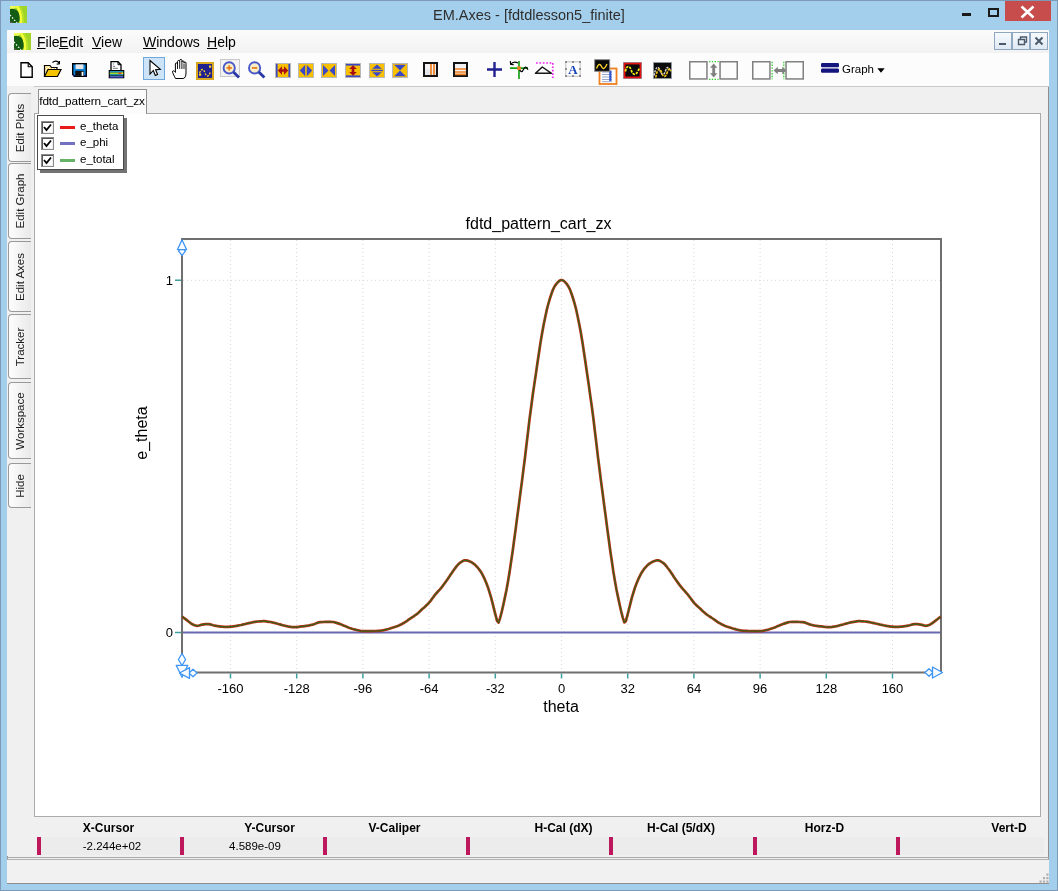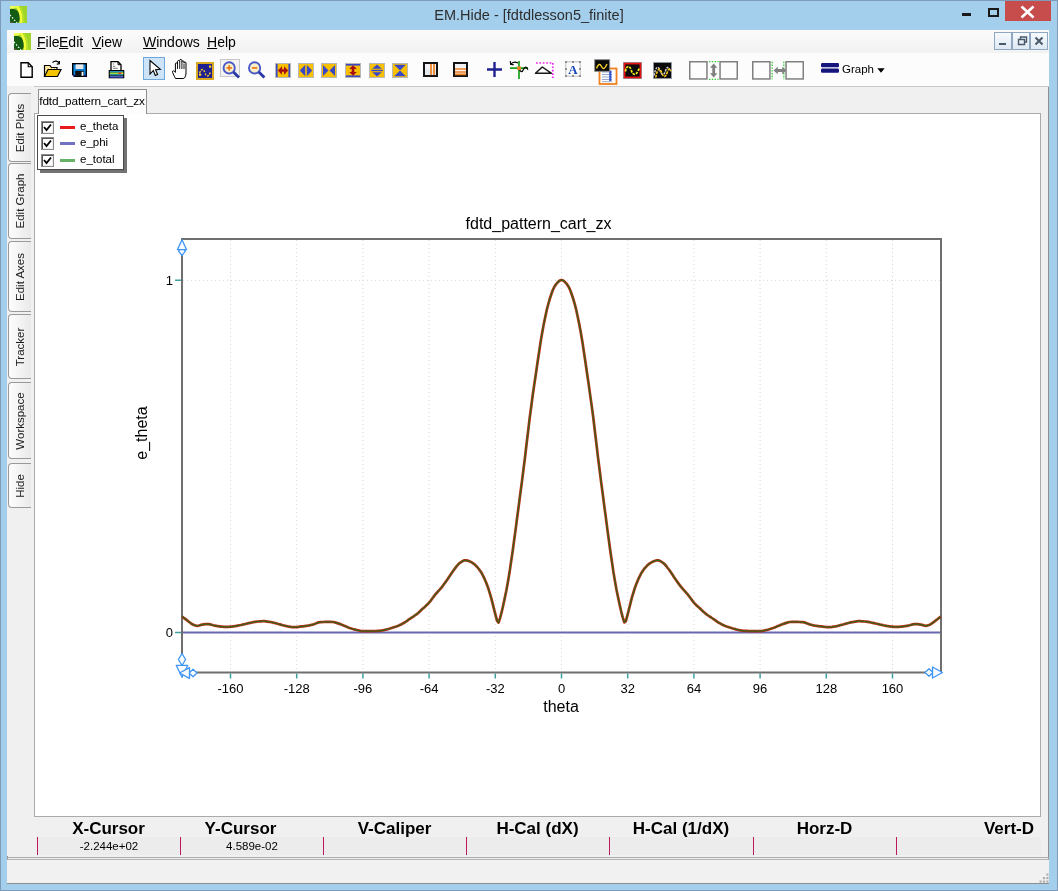--- a/index.html
+++ b/index.html
@@ -30,39 +30,39 @@
   font-size:11.8px;color:#000;text-align:center;line-height:22px;box-sizing:border-box;letter-spacing:-0.1px;}
 #legend{position:absolute;left:37px;top:115px;width:85px;height:53px;background:#fff;
   border:1px solid #4a4a4a;box-shadow:3px 3px 0 0 rgba(80,80,80,.8);}
 .lrow{position:absolute;left:3px;height:16px;}
 .cb{position:absolute;left:0;top:2px;width:11px;height:11px;background:#fff;
   border:1px solid #8a8a8a;box-shadow:inset 1px 1px 0 #555,inset -1px -1px 0 #eee;}
 .cb svg{position:absolute;left:0px;top:0px;}
 .lline{position:absolute;left:19px;top:7px;width:15px;height:3px;}
 .ltxt{position:absolute;left:39px;top:1px;font-size:11.5px;color:#000;}
 #statTable{position:absolute;left:37px;top:817px;width:1005px;height:38px;}
-.th{position:absolute;top:3.5px;height:15px;font-size:17px;font-weight:bold;
+.th{position:absolute;top:3.5px;height:15px;font-size:12px;font-weight:bold;
   color:#000;text-align:center;line-height:15px;}
-.tv{position:absolute;top:19.5px;height:18.5px;background:#ececec;border-left:1px solid #be185d;
+.tv{position:absolute;top:19.5px;height:18.5px;background:#ececec;border-left:4px solid #be185d;
   font-size:11.5px;text-align:center;line-height:18.5px;color:#000;}
 #statusbar{position:absolute;left:7px;top:860px;width:1042px;height:23px;background:#f1f1f1;}
 </style>
 </head>
 <body>
 
 <svg class="abs" style="left:10px;top:6px" width="17" height="17" viewBox="0 0 17 17">
  <rect width="17" height="17" fill="#9fd428"></rect>
  <path d="M0 0 L8 0 Q2 3 0 8 Z" fill="#eeff55"></path>
  <path d="M0 3 Q6 2 9 7 Q12 12 8 17 L0 17 Z" fill="#145c14"></path>
  <path d="M6 -1 Q12 6 11 17" stroke="#f4ff3a" stroke-width="2.6" fill="none"></path>
  <path d="M9 -1 Q14 6 13.5 17" stroke="#b8e428" stroke-width="1.4" fill="none"></path>
  <path d="M0 9 L7 17" stroke="#fff" stroke-width="1.3" stroke-dasharray="1.4 1.8"></path>
  <path d="M0 15 L4 17 L0 17 Z" fill="#5a5444"></path>
 </svg>
-<div id="titletxt">EM.Hide - [fdtdlesson5_finite]</div>
+<div id="titletxt">EM.Axes - [fdtdlesson5_finite]</div>
 <div class="abs" style="left:962px;top:13px;width:9px;height:2.5px;background:#1a1a1a"></div>
 <div class="abs" style="left:987.5px;top:8px;width:7px;height:4.5px;border:2px solid #1a1a1a;border-top-width:2.5px"></div>
 <div id="closebtn"><svg width="46" height="20" viewBox="0 0 46 20">
       <path d="M16.5 5.5 L28.5 16.5 M28.5 5.5 L16.5 16.5" stroke="#fff" stroke-width="2.6"></path>
     </svg></div>
 <div id="inner"></div>
 <div class="abs" style="left:0;top:0;width:1058px;height:891px;border:1px solid #7e9ab8;box-sizing:border-box"></div>
 
 <div id="menubar"></div>
 <svg class="abs" style="left:14px;top:33px" width="17" height="17" viewBox="0 0 17 17">
@@ -357,28 +357,28 @@
           <path d="M2 5 L4.5 8 L9 2.5" fill="none" stroke="#000" stroke-width="1.8"></path>
         </svg>
       </div>
   <div class="lline" style="background:#66b266"></div>
       <div class="ltxt">e_total</div>
     </div>
 </div>
 
 <div id="statTable">
  <div class="th" style="left:0px;width:143px">X-Cursor</div>
- <div class="th" style="left:132px;width:143px">Y-Cursor</div>
+ <div class="th" style="left:161px;width:143px">Y-Cursor</div>
  <div class="th" style="left:286px;width:143px">V-Caliper</div>
- <div class="th" style="left:429px;width:143px">H-Cal (dX)</div>
- <div class="th" style="left:572px;width:144px">H-Cal (1/dX)</div>
+ <div class="th" style="left:455px;width:143px">H-Cal (dX)</div>
+ <div class="th" style="left:572px;width:144px">H-Cal (5/dX)</div>
  <div class="th" style="left:716px;width:143px">Horz-D</div>
  <div class="th" style="left:900px;width:144px">Vert-D</div>
  <div class="tv" style="left:0px;width:142px">-2.244e+02</div>
- <div class="tv" style="left:143px;width:142px">4.589e-02</div>
+ <div class="tv" style="left:143px;width:142px">4.589e-09</div>
  <div class="tv" style="left:286px;width:142px"></div>
  <div class="tv" style="left:429px;width:142px"></div>
  <div class="tv" style="left:572px;width:143px"></div>
  <div class="tv" style="left:716px;width:142px"></div>
  <div class="tv" style="left:859px;width:144px"></div>
 </div>
 <div id="statusbar"></div>
 <div class="abs" style="left:7px;top:856.5px;width:1042px;height:1px;background:#aaa"></div>
 <div class="abs" style="left:7px;top:859px;width:1042px;height:1px;background:#b2b2b2"></div>
 <svg class="abs" style="left:1039px;top:872.5px" width="10" height="10" viewBox="0 0 10 10">

